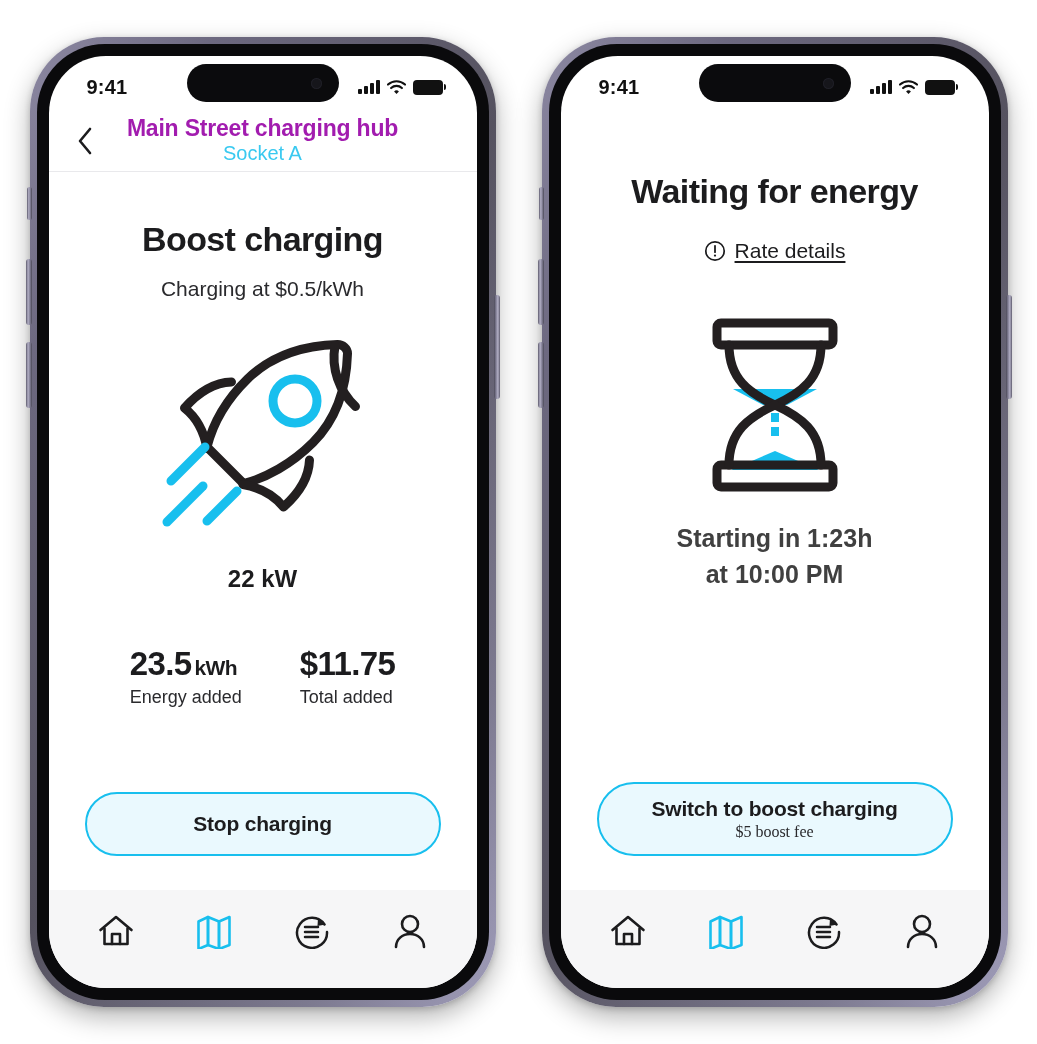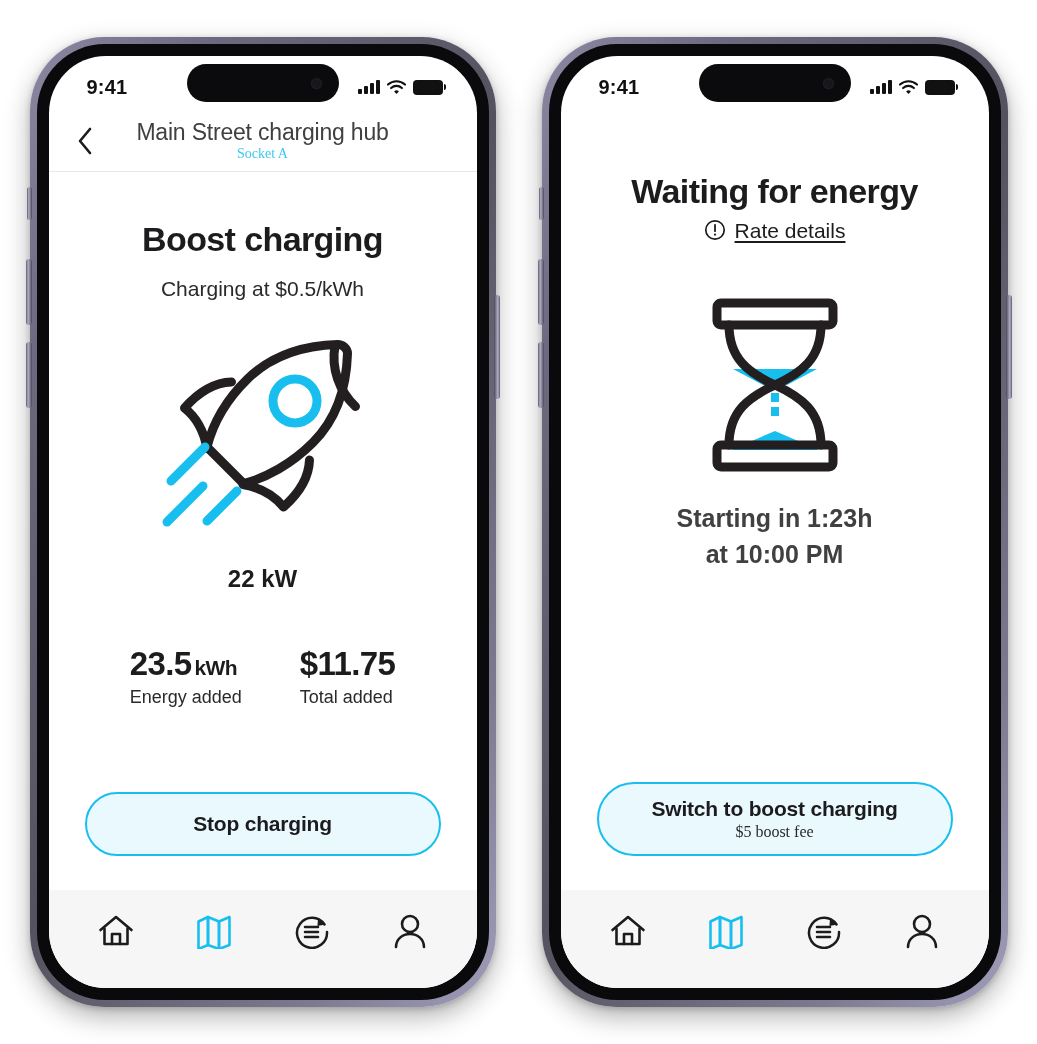--- a/index.html
+++ b/index.html
@@ -129,30 +129,29 @@
     position: absolute;
     left: 18px; top: 50%;
     transform: translateY(-50%);
     width: 38px; height: 38px;
     display: flex; align-items: center; justify-content: center;
     cursor: pointer;
   }
   .header-titles { text-align: center; line-height: 1.08; }
   .header-title {
     font-size: 23px;
-    font-weight: 400;
-    color: #404040;
+    font-weight: 700;
+    color: #a21caf;
     letter-spacing: -0.2px;
   }
   .header-sub {
-    font-size: 14px;
+    font-size: 20px;
     font-weight: 500;
     color: #39C9F0;
     margin-top: 2px;
-    font-family: Liberation Serif, serif;
   }
 
   
   .body {
     flex: 1 1 auto;
     display: flex;
     flex-direction: column;
     align-items: center;
     padding: 0 26px;
     min-height: 0;
@@ -168,22 +167,23 @@
     text-align: center;
   }
   .screen-sub {
     margin-top: 18px;
     font-size: 21px;
     font-weight: 400;
     color: #2a2a2d;
     text-align: right;
   }
   .rate-row {
-    margin-top: 8px;
-    display: flex;
+    margin-top: 28px;
+    display: flex;
+    align-items: center;
     gap: 9px;
     cursor: pointer;
   }
   .rate-link {
     font-size: 21px;
     font-weight: 500;
     color: #1c1c1e;
     text-decoration: underline;
     text-underline-offset: 3px;
   }

